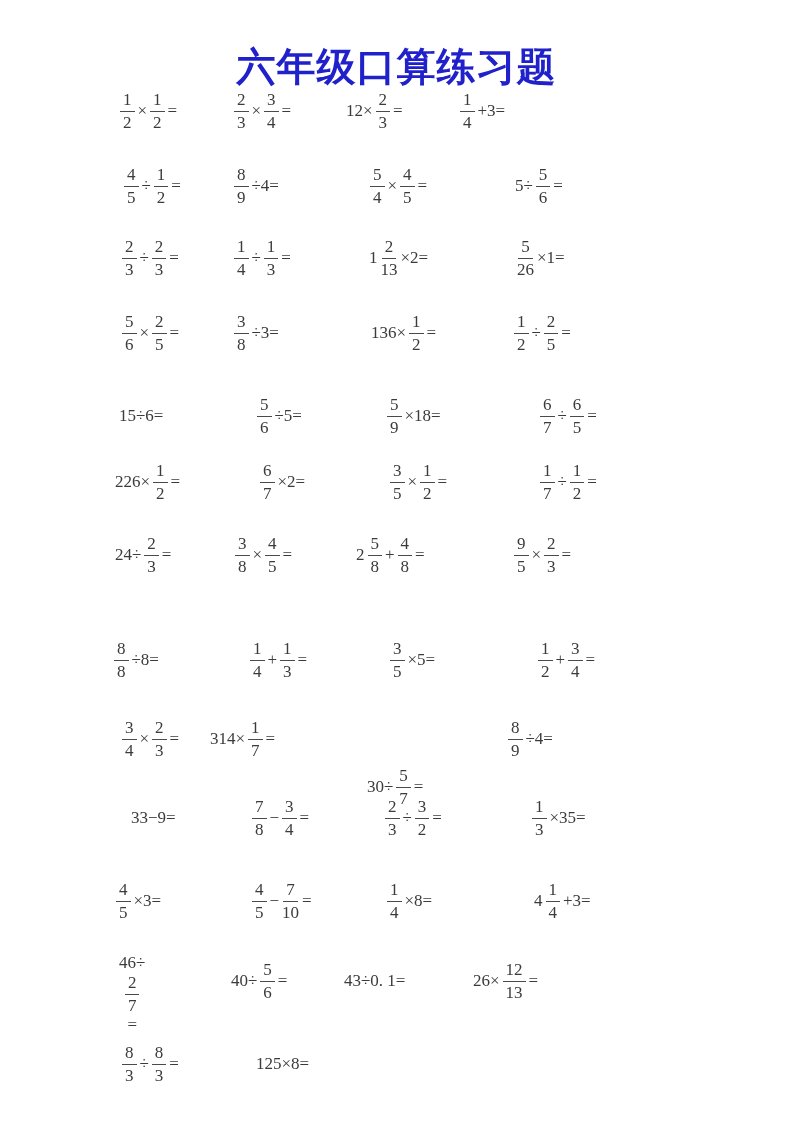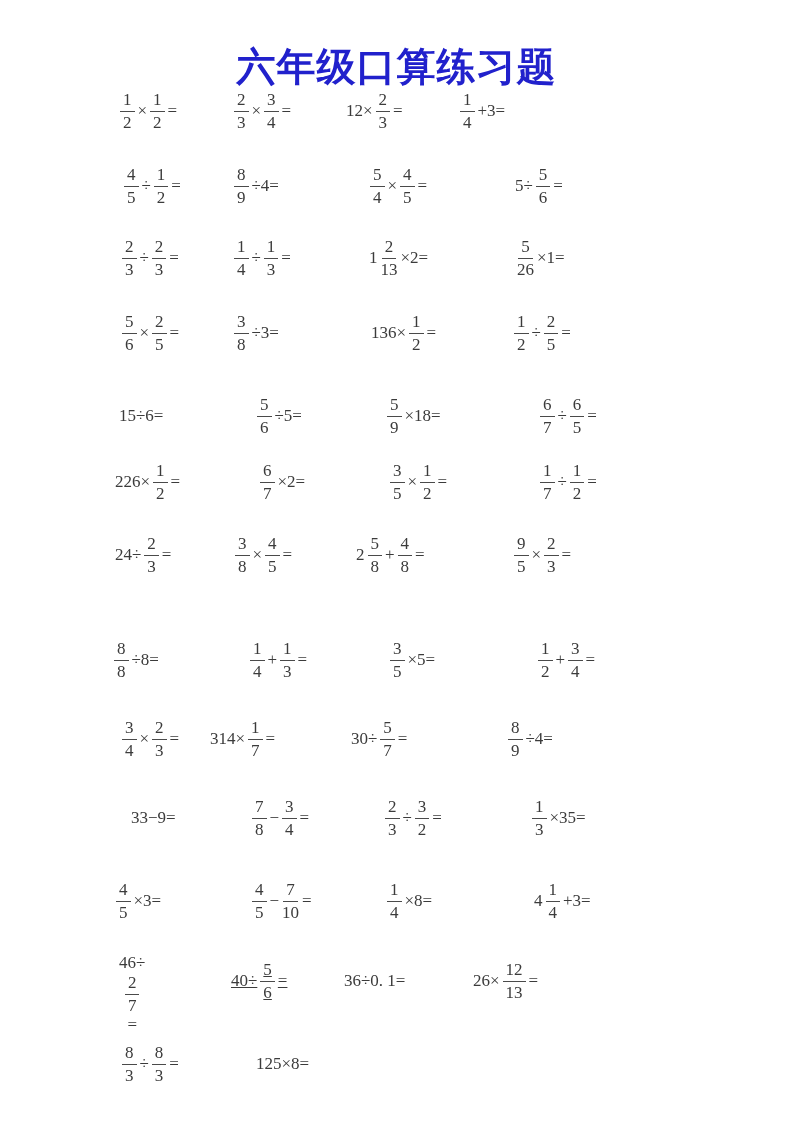--- a/index.html
+++ b/index.html
@@ -372,21 +372,21 @@
         <span class="t">=</span>
       </div>
       <div class="prob" style="left: 209px;">
         <span class="t">314×</span>
         <span class="frac">
           <span class="fn">1</span>
           <span class="fd">7</span>
         </span>
         <span class="t">=</span>
       </div>
-      <div class="prob" style="left: 350px;">
+      <div class="prob" style="left: 366px; margin-top: 48px;">
         <span class="t">30÷</span>
         <span class="frac">
           <span class="fn">5</span>
           <span class="fd">7</span>
         </span>
         <span class="t">=</span>
       </div>
       <div class="prob" style="left: 506px;">
         <span class="frac">
           <span class="fn">8</span>
@@ -469,30 +469,30 @@
     </div>
     <div class="row" style="top: 953px;">
       <div class="prob" style="left: 118px; flex-direction: column;">
         <span class="t">46÷</span>
         <span class="frac">
           <span class="fn">2</span>
           <span class="fd">7</span>
         </span>
         <span class="t">=</span>
       </div>
-      <div class="prob" style="left: 230px; text-decoration: underline;">
+      <div class="prob" style="left: 230px;">
         <span class="t">40÷</span>
         <span class="frac">
           <span class="fn">5</span>
           <span class="fd">6</span>
         </span>
         <span class="t">=</span>
       </div>
       <div class="prob" style="left: 343px;">
-        <span class="t">36÷0. 1=</span>
+        <span class="t">43÷0. 1=</span>
       </div>
       <div class="prob" style="left: 472px;">
         <span class="t">26×</span>
         <span class="frac">
           <span class="fn">12</span>
           <span class="fd">13</span>
         </span>
         <span class="t">=</span>
       </div>
     </div>

